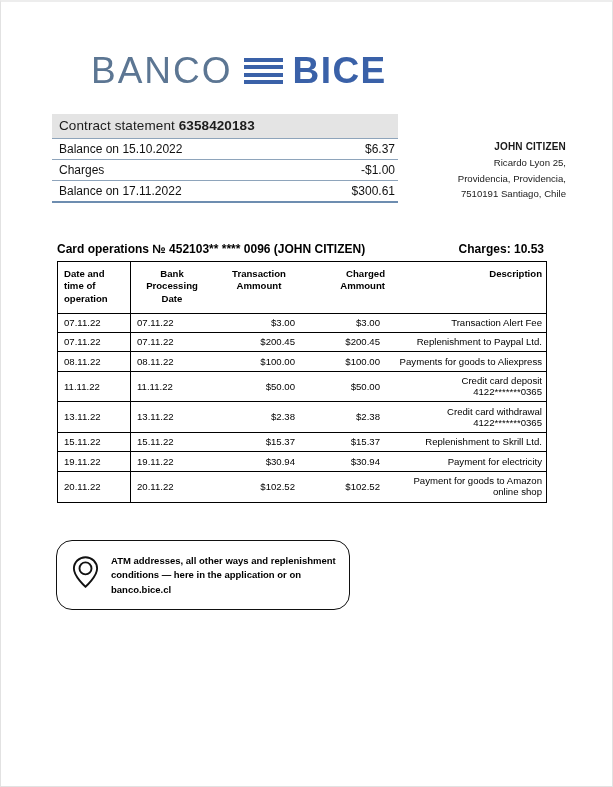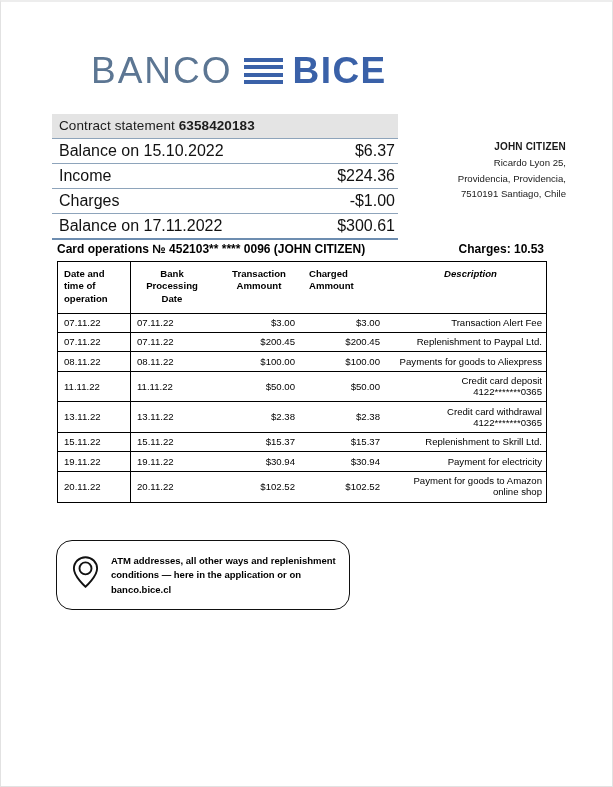--- a/index.html
+++ b/index.html
@@ -79,21 +79,21 @@
     color: #1c1c1c;
     letter-spacing: 0.1px;
   }
   .contract-header .num {
     font-weight: 700;
   }
   .contract-row {
     display: flex;
     justify-content: space-between;
     align-items: baseline;
-    font-size: 16px;
+    font-size: 12px;
     color: #111111;
     padding: 3px 3px 3px 7px;
     border-bottom: 1px solid #8ea4bb;
   }
   .contract-row.first {
     border-top: 1px solid #8ea4bb;
   }
   .contract-row.last {
     border-bottom: 2.2px solid #6d8db0;
   }
@@ -152,22 +152,22 @@
   .ops-table thead th {
     font-weight: 700;
     vertical-align: top;
     padding: 6px 4px 8px 4px;
     line-height: 1.28;
     border-bottom: 1.6px solid #000000;
   }
   .th-date     { width: 62px;  text-align: left;  padding-left: 6px !important; border-right: 1.1px solid #000000; }
   .th-bankdate { width: 74px;  text-align: center; }
   .th-tamount  { width: 84px;  text-align: center; margin-top: 32px; }
-  .th-camount  { width: 76px;  text-align: left; }
-  .th-desc     { text-align: center; padding-left: 10px !important; font-style: italic; }
+  .th-camount  { width: 76px;  text-align: right; }
+  .th-desc     { text-align: right; padding-left: 10px !important; }
 
   .ops-table tbody td {
     padding: 3.2px 4px 3.6px 4px;
     border-bottom: 1.5px solid #000000;
     line-height: 1.2;
   }
   .ops-table tbody tr:last-child td {
     border-bottom: none;
   }
   .td-date     { text-align: left;  padding-left: 6px !important; border-right: 1.1px solid #000000; }
@@ -238,24 +238,20 @@
     <div class="contract-header">
       <span>Contract statement</span>
       <span class="num">6358420183</span>
     </div>
 
     <div class="contract-row first">
       <span>Balance on 15.10.2022</span>
       <span>$6.37</span>
     </div>
     <div class="contract-row">
-      <span>Income</span>
-      <span>$224.36</span>
-    </div>
-    <div class="contract-row">
       <span>Charges</span>
       <span>-$1.00</span>
     </div>
     <div class="contract-row last">
       <span>Balance on 17.11.2022</span>
       <span>$300.61</span>
     </div>
   </div>
 
   <div class="address">

